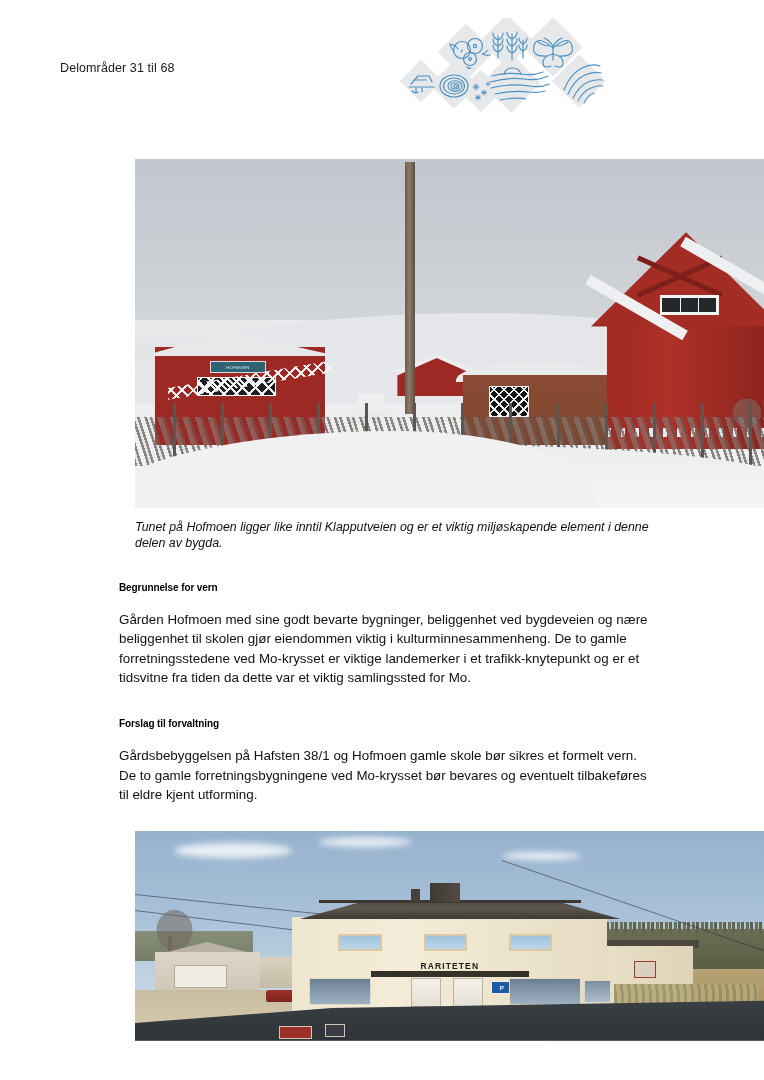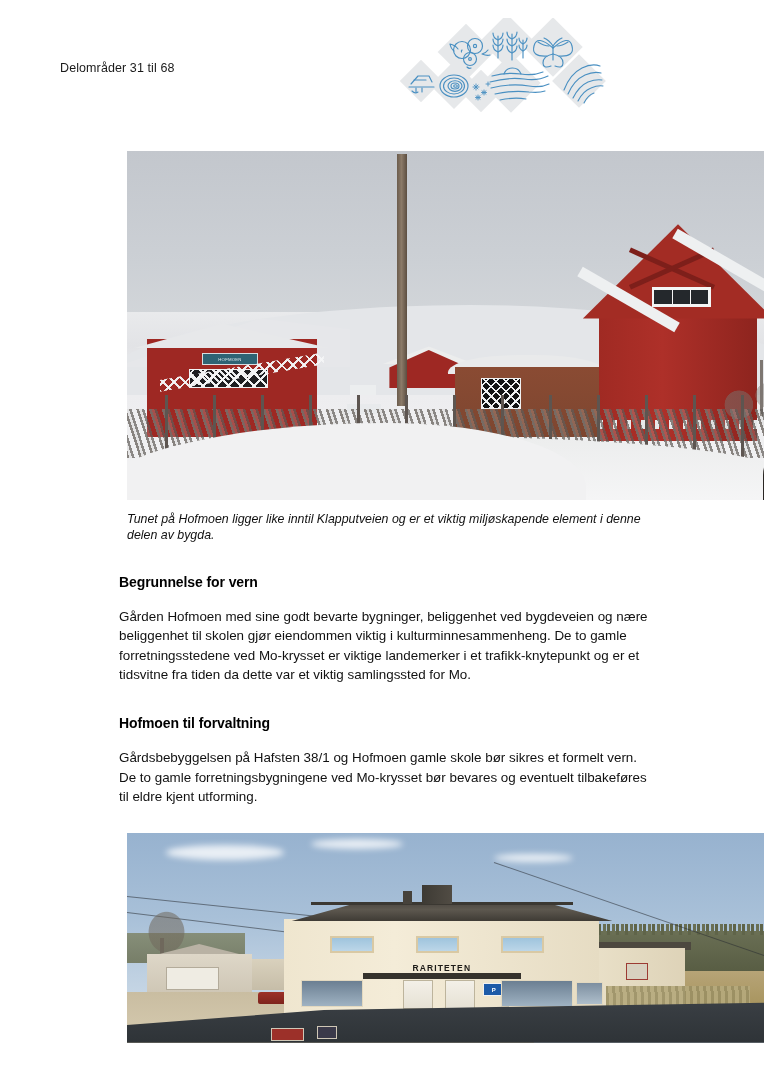--- a/index.html
+++ b/index.html
@@ -46,21 +46,21 @@
   .header-logo svg { display: block; width: 100%; height: 100%; }
 
   
   .content {
     position: absolute;
     left: 119px;
     top: 143px;
     width: 549px;
   }
 
-  .figure { margin: 8px; }
+  .figure { margin: 16px; }
 
   .photo {
     width: 656px;
     display: block;
     position: relative;
     overflow: hidden;
   }
 
   .photo-1 { height: 349px; }
   .photo-2 { height: 210px; }
@@ -68,21 +68,21 @@
   .figcaption {
     font-style: italic;
     font-size: 12.4px;
     line-height: 1.32;
     margin-top: 11px;
     width: 540px;
     color: #111;
   }
 
   h2.section-heading {
-    font-size: 14px;
+    font-size: 10px;
     font-weight: bold;
     margin-top: 30px;
     margin-bottom: 0;
     letter-spacing: -0.1px;
   }
 
   p.body-text {
     font-size: 13.4px;
     line-height: 1.46;
     margin-top: 17px;
@@ -612,21 +612,21 @@
       <div class="p1-snowbank2"></div>
       <div class="p1-dark-corner"></div>
     </div>
 
     <figcaption class="figcaption">Tunet på Hofmoen ligger like inntil Klapputveien og er et viktig miljøskapende element i denne delen av bygda.</figcaption>
   </figure>
 
   <h2 class="section-heading">Begrunnelse for vern</h2>
   <p class="body-text">Gården Hofmoen med sine godt bevarte bygninger, beliggenhet ved bygdeveien og nære beliggenhet til skolen gjør eiendommen viktig i kulturminnesammenheng. De to gamle forretningsstedene ved Mo-krysset er viktige landemerker i et trafikk-knytepunkt og er et tidsvitne fra tiden da dette var et viktig samlingssted for Mo.</p>
 
-  <h2 class="section-heading">Hofmoen til forvaltning</h2>
+  <h2 class="section-heading">Forslag til forvaltning</h2>
   <p class="body-text">Gårdsbebyggelsen på Hafsten 38/1 og Hofmoen gamle skole bør sikres et formelt vern. De to gamle forretningsbygningene ved Mo-krysset bør bevares og eventuelt tilbakeføres til eldre kjent utforming.</p>
 
   <figure class="figure gap-before-photo2">
     <div class="photo photo-2">
       <div class="p2-sky"></div>
       <div class="p2-cloud1"></div>
       <div class="p2-cloud2"></div>
       <div class="p2-cloud3"></div>
 
       <div class="p2-forest"></div>

